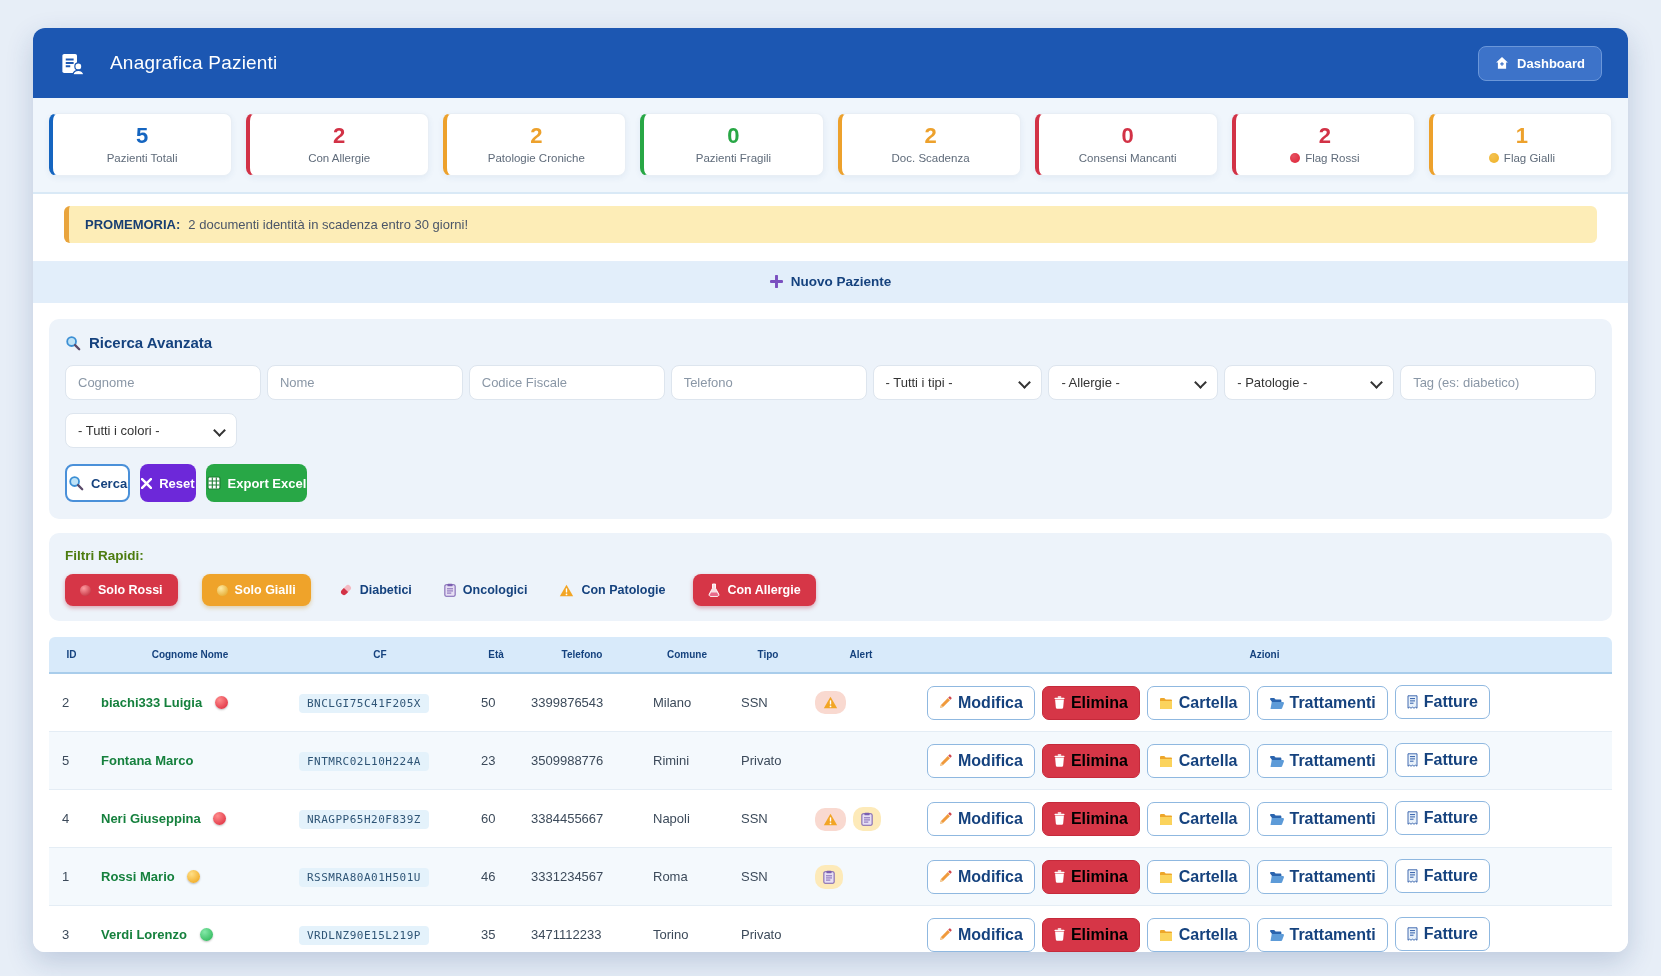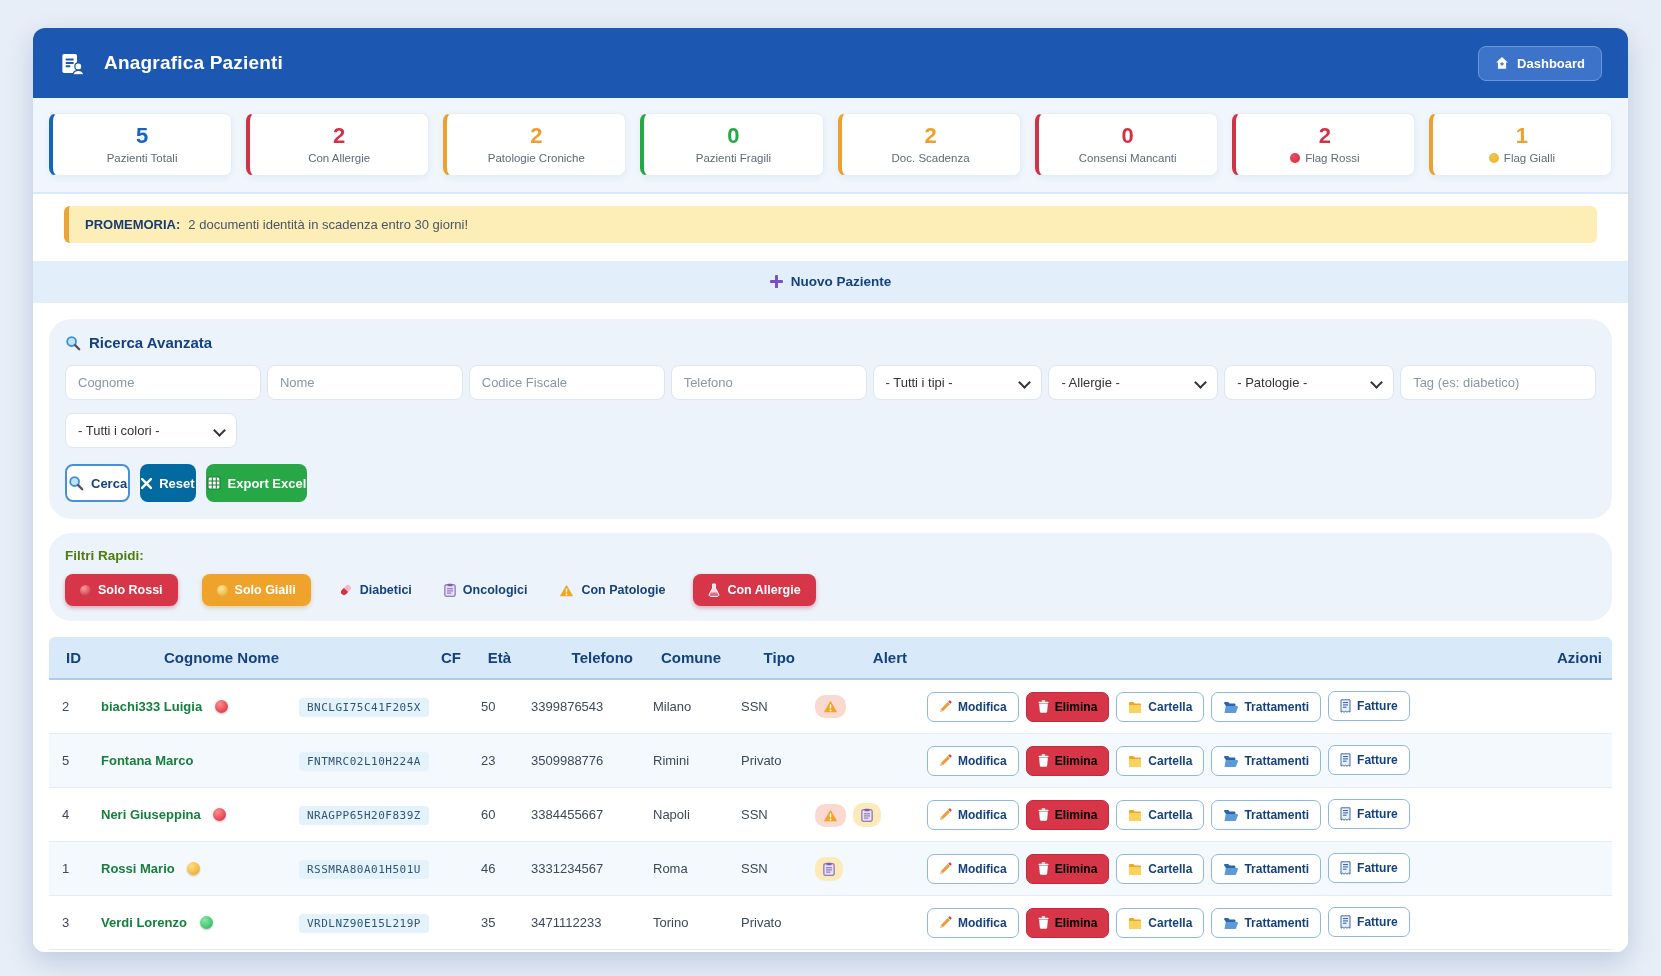--- a/index.html
+++ b/index.html
@@ -4,21 +4,21 @@
 <style>
   * { margin:0; padding:0; box-sizing:border-box; }
   html,body { width:1661px; height:976px; }
   body { background:#e7eef7; font-family:"Liberation Sans",sans-serif; color:#3c4a5a; }
   .app { position:absolute; left:33px; top:28px; width:1595px; height:924px; background:#fff;
          border-radius:12px; box-shadow:0 10px 28px rgba(25,60,120,.20); overflow:hidden;
          display:flex; flex-direction:column; }
 
   
   .hdr { height:70px; background:#1c57b2; display:flex; align-items:center; padding:0 26px; flex:0 0 auto; }
-  .hdr-title { color:#fff; font-size:19px; font-weight:bold; margin-left:18px; letter-spacing:.2px; }
+  .hdr-title { color:#fff; font-size:19px; font-weight:normal; margin-left:24px; letter-spacing:.2px; }
   .hdr-spacer { flex:1; }
   .dash-btn { background:#3d73c9; border:1px solid #6b97d9; color:#fff; font-weight:bold; font-size:13px;
               border-radius:8px; padding:9px 16px; display:flex; align-items:center; gap:8px; cursor:pointer;
               font-family:inherit;margin-left:30px; }
 
   
   .stats-strip { background:#f0f6fc; padding:15px 16px 16px; border-bottom:2px solid #d9e9f6; }
   .stats-row { display:flex; gap:14px; }
   .stat-card { flex:1; background:#fff; border:1px solid #e8eef5; border-left:4px solid #888; border-radius:8px;
                text-align:center; padding:9px 4px 11px; box-shadow:0 2px 6px rgba(40,80,140,.07); }
@@ -35,78 +35,78 @@
 
   
   .tabs { display:flex; margin-top:8px; border-top:1px solid #e3eefa; flex:0 0 auto; }
   .tab { flex:1; height:41px; display:flex; align-items:center; justify-content:center; gap:8px;
          font-size:13.5px; font-weight:bold; color:#15427e; cursor:pointer; background:#e2eefa;
          border:none; border-bottom:3px solid transparent; font-family:inherit; }
   .tab.active { background:#fff; border-bottom:3px solid #1565c0; }
 
   
   .content { flex:1; background:#fff; padding:16px; overflow:hidden; }
-  .panel { background:#edf3fa; border-radius:22px; padding:15px 16px 17px; }
+  .panel { background:#edf3fa; border-radius:10px; padding:15px 16px 17px; }
   .panel-title { display:flex; align-items:center; gap:8px; font-size:15px; font-weight:bold; color:#15427e; margin-bottom:14px; }
 
   .fields-row { display:flex; gap:6px; }
   .f-input, .f-select { height:35px; border:1px solid #dde5ee; border-radius:8px; background:#fff;
         font-size:13px; color:#333; padding:0 12px; font-family:inherit; flex:1; width:100%; outline:none; }
   .f-input::placeholder { color:#8a97a6; }
   .fields-row > .f-input, .fields-row > .select-wrap { flex:1; min-width:0; }
   .select-wrap { position:relative; }
   .select-wrap .f-select { appearance:none; -webkit-appearance:none; padding-right:28px; }
   .select-wrap::after { content:""; position:absolute; right:13px; top:13px; width:7px; height:7px;
         border-right:2px solid #333; border-bottom:2px solid #333; transform:rotate(45deg); pointer-events:none; }
   .row2 { margin-top:13px; display:flex; }
   .row2 .select-wrap { width:172px; }
   .btn-row { margin-top:16px; display:flex; gap:10px; }
   .btn { border-radius:8px; font-size:13px; font-weight:bold; padding:9px 1px; display:flex; align-items:center;
          gap:7px; cursor:pointer; font-family:inherit; border:none; }
   .btn-cerca { background:#fff; border:2px solid #4a90d9; color:#15427e; }
-  .btn-reset { background:#0369a1; color:#fff; }
+  .btn-reset { background:#6d28d9; color:#fff; }
   .btn-export { background:#28a746; color:#fff; }
 
   
   .filters-panel { margin-top:14px; padding-bottom:15px; }
   .filters-title { font-size:13.5px; font-weight:bold; color:#4d7c0f; margin-bottom:11px; }
   .filters-row { display:flex; align-items:center; gap:24px; }
   .qf-btn { border:none; border-radius:8px; font-size:12.5px; font-weight:bold; padding:9px 15px;
             display:flex; align-items:center; gap:7px; cursor:pointer; font-family:inherit; }
   .qf-red { background:#d63647; color:#fff; box-shadow:0 2px 4px rgba(180,30,50,.35); }
   .qf-orange { background:#efa32a; color:#fff; box-shadow:0 2px 4px rgba(200,140,20,.35); }
   .qf-plain { background:transparent; color:#15427e; padding:9px 4px; }
   .fdot { width:11px; height:11px; border-radius:50%; display:inline-block; }
   .fdot-red { background:radial-gradient(circle at 35% 30%, #ff9aa0, #b8202f); }
   .fdot-yellow { background:radial-gradient(circle at 35% 30%, #ffeaa2, #e0a01c); }
 
   
   .tbl-wrap { margin-top:16px; }
   table { width:100%; border-collapse:collapse; font-size:13px; }
-  thead th { background:#d8eafa; color:#15427e; font-weight:bold; text-align:right; padding:12px 10px;
-             border-bottom:2px solid #a9cdeb; font-size:15px; }
+  thead th { background:#d8eafa; color:#15427e; font-weight:bold; text-align:center; padding:12px 10px;
+             border-bottom:2px solid #a9cdeb; font-size:10px; }
   thead th:first-child { padding-left:13px; border-top-left-radius:6px; }
   thead th:last-child { border-top-right-radius:6px; }
   tbody td { padding:11px 10px; border-bottom:1px solid #e4edf5; vertical-align:middle; color:#3c4a5a; }
   tbody td:first-child { padding-left:13px; }
   tbody tr:nth-child(even) { background:#f4f9fd; }
   .pname { font-weight:bold; color:#15803d; cursor:pointer; }
   .flag-dot { width:13px; height:13px; border-radius:50%; display:inline-block; margin-left:9px; vertical-align:-2px;
               box-shadow:0 1px 2px rgba(0,0,0,.25); }
   .flag-red    { background:radial-gradient(circle at 35% 30%, #ff8d8d, #da2236); }
   .flag-yellow { background:radial-gradient(circle at 35% 30%, #ffdf86, #eda012); }
   .flag-green  { background:radial-gradient(circle at 35% 30%, #83e8a8, #23b150); }
   .cf { font-family:"DejaVu Sans Mono",monospace; font-size:11px; background:#e4f2fb; color:#2f5576;
         padding:3px 8px; border-radius:4px; letter-spacing:.5px; }
   .alert-badge { display:inline-flex; align-items:center; justify-content:center; padding:5px 8px;
                  border-radius:10px; margin-right:7px; }
   .badge-warning { background:#f9d9d0; }
   .badge-doc { background:#fdeab9; }
   .td-actions { white-space:nowrap; }
-  .act-btn { border-radius:7px; font-size:12px; font-weight:bold; padding:7px 11px; display:inline-flex;
+  .act-btn { border-radius:7px; font-size:16px; font-weight:bold; padding:7px 11px; display:inline-flex;
              align-items:center; gap:6px; cursor:pointer; margin-right:7px; font-family:inherit; }
   .act-outline { background:#fff; border:1.5px solid #8fb8e0; color:#15427e; }
   .act-danger { background:#d63647; border:1.5px solid #c52a3b; color:#000000; }
 
   .ico { display:inline-flex; align-items:center; }
   th.col-id { width:42px; } th.col-name { width:198px; } th.col-cf { width:182px; } th.col-age { width:50px; }
   th.col-phone { width:122px; } th.col-city { width:88px; } th.col-type { width:74px; } th.col-alert { width:112px; }
 </style>
 </head>
 <body>

